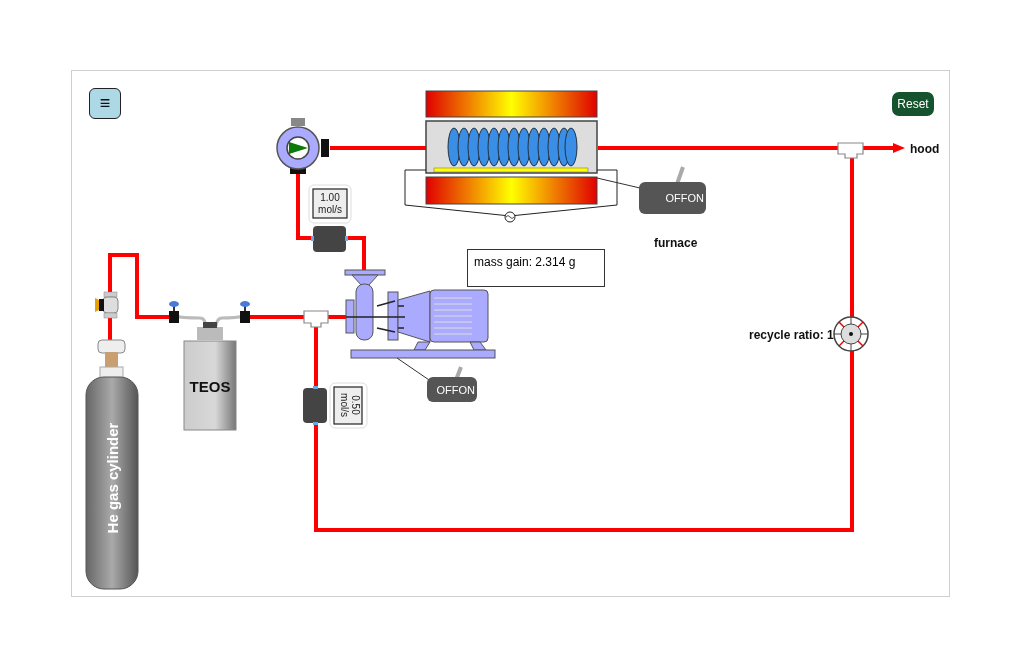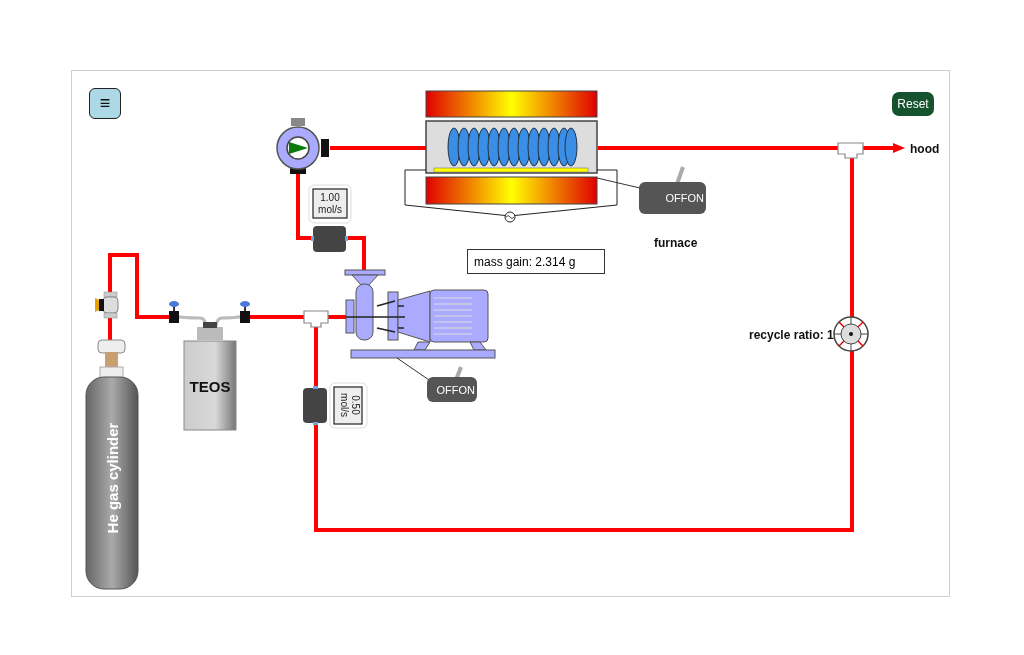--- a/index.html
+++ b/index.html
@@ -2,21 +2,21 @@
 <html><head>
 <meta charset="utf-8">
 <style>
   html,body{margin:0;padding:0;background:#ffffff;}
   body{width:1024px;height:655px;position:relative;overflow:hidden;font-family:"Liberation Sans",sans-serif;}
   #frame{position:absolute;left:71px;top:70px;width:879px;height:527px;border:1px solid #cfcfcf;box-sizing:border-box;background:#fff;}
   #sim{position:absolute;left:0;top:0;width:1024px;height:655px;}
   .menu-btn{position:absolute;left:89px;top:88px;width:32px;height:31px;background:#add8e6;border:1.5px solid #222;border-radius:6px;box-sizing:border-box;cursor:pointer;display:flex;align-items:center;justify-content:center;font-size:18px;color:#111;}
   .reset-btn{position:absolute;left:892px;top:92px;width:42px;height:24px;background:#14532d;color:#fff;border:none;border-radius:7px;font-size:12px;font-family:"Liberation Sans",sans-serif;cursor:pointer;display:flex;align-items:center;justify-content:center;}
   .lbl{position:absolute;font-size:12px;color:#111;white-space:nowrap;font-weight:bold;}
-  .massbox{position:absolute;left:467px;top:249px;width:138px;height:25px;border:1px solid #333;box-sizing:border-box;font-size:12px;padding:5px 0 0 6px;background:#fff;}
+  .massbox{position:absolute;left:467px;top:249px;width:138px;height:38px;border:1px solid #333;box-sizing:border-box;font-size:12px;padding:5px 0 0 6px;background:#fff;}
   .switch{position:absolute;width:67px;height:32px;background:#555;border-radius:6px;color:#fff;font-size:11px;display:flex;align-items:center;justify-content:flex-end;padding:0 2px;box-sizing:border-box;cursor:pointer;}
   .svgtext{font-family:"Liberation Sans",sans-serif;}
 </style>
 </head>
 <body>
 
 <div id="frame"></div>
 
 <svg id="sim" viewBox="0 0 1024 655" xmlns="http://www.w3.org/2000/svg">
   <defs>

